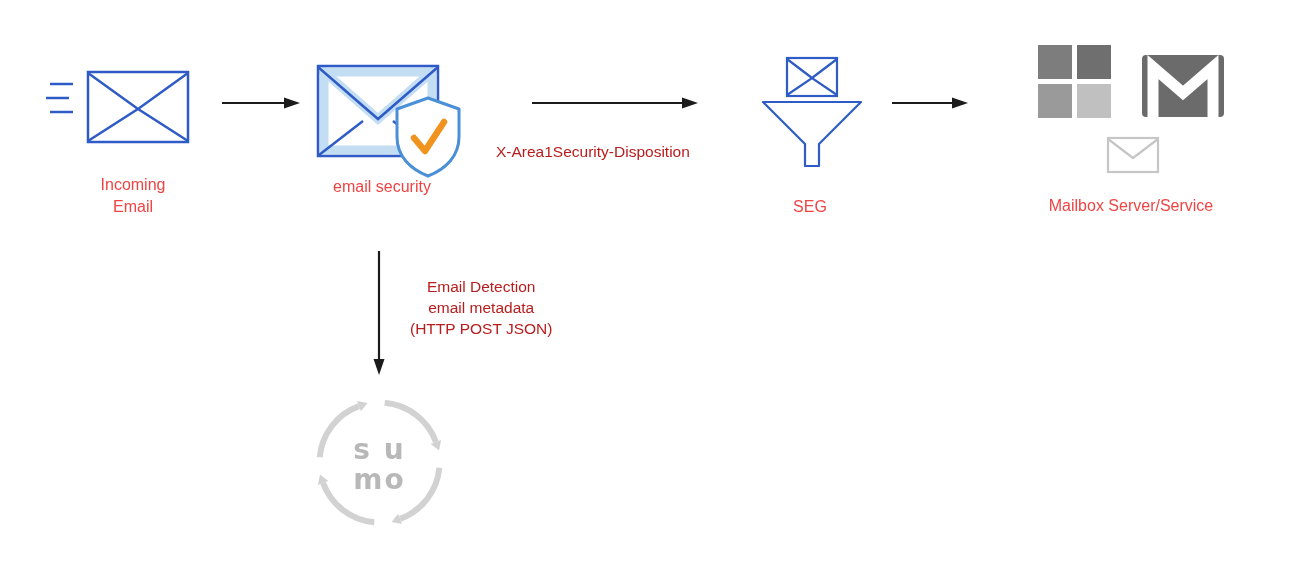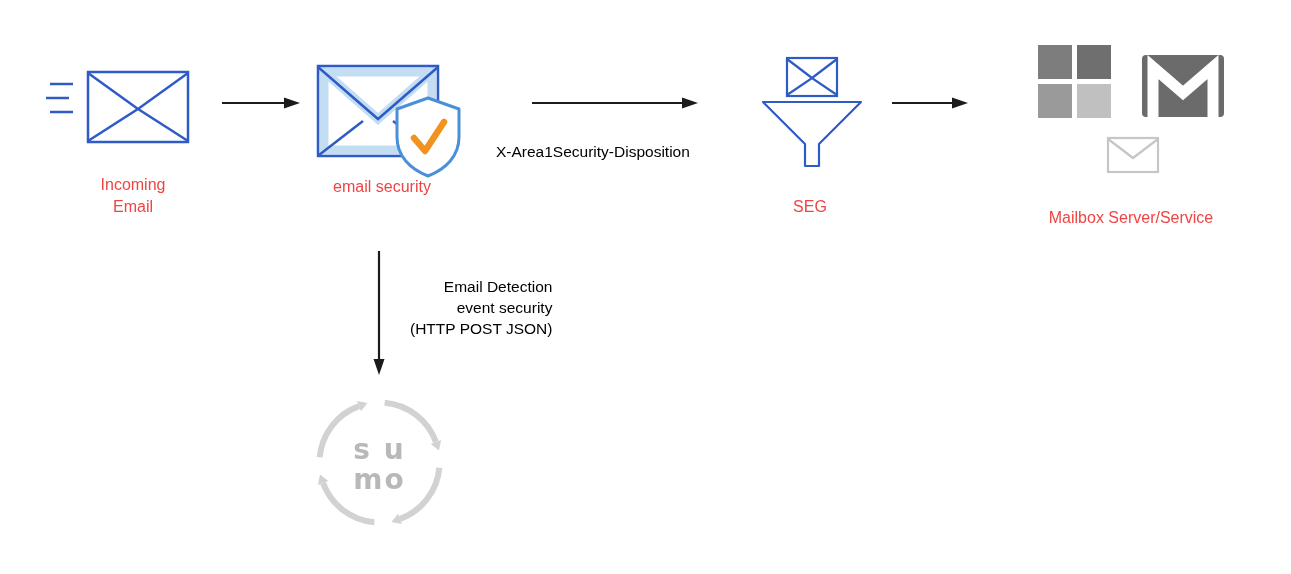--- a/index.html
+++ b/index.html
@@ -1,20 +1,20 @@
 <!DOCTYPE html>
 <html><head>
 <meta charset="utf-8">
 <style>
   html,body{margin:0;padding:0;background:#ffffff;}
   body{font-family:"Liberation Sans", sans-serif;}
   .canvas{position:relative;width:1291px;height:574px;background:#ffffff;overflow:hidden;}
   .abs{position:absolute;}
   .label{color:#ef4444;font-size:16px;line-height:22px;text-align:center;}
-  .note{color:#000000;font-size:15.5px;line-height:21px;text-align:right;white-space:nowrap;}
+  .note{color:#b91c1c;font-size:15.5px;line-height:21px;text-align:center;white-space:nowrap;}
   svg{display:block;}
 </style>
 </head>
 <body>
 
 <div class="canvas">
 
   <svg class="abs" style="left:46px;top:68px" width="148" height="78" viewBox="0 0 148 78">
     <g stroke="#2f5bc7" stroke-width="2.5" fill="none">
       <line x1="4" y1="16" x2="27" y2="16"></line>
@@ -86,29 +86,29 @@
     <g clip-path="url(#gmclip)">
       <path d="M13,70 L13,14 L43,40 L73,14 L73,70" fill="none" stroke="#ffffff" stroke-width="11"></path>
     </g>
   </svg>
   <svg class="abs" style="left:1106px;top:136px" width="54" height="38" viewBox="0 0 54 38">
     <g stroke="#c6c6c6" stroke-width="2.2" fill="none">
       <rect x="2" y="2" width="50" height="34" fill="#ffffff"></rect>
       <path d="M2,3 L27,22 L52,3"></path>
     </g>
   </svg>
-  <div class="label abs" style="left:1001px;top:207px;width:260px">Mailbox Server/Service</div>
+  <div class="label abs" style="left:1001px;top:195px;width:260px">Mailbox Server/Service</div>
 
   <svg class="abs" style="left:371px;top:250px" width="16" height="126" viewBox="0 0 16 126">
     <line x1="8" y1="1" x2="8" y2="110" stroke="#1b1b1b" stroke-width="2.2"></line>
     <polygon points="8,125 2.5,109 13.5,109" fill="#1b1b1b"></polygon>
   </svg>
   <div class="note abs" style="left:410px;top:276px">
     <div>Email Detection</div>
-    <div>event security</div>
+    <div>email metadata</div>
     <div>(HTTP POST JSON)</div>
   </div>
 
   <svg class="abs" style="left:312px;top:395px" width="135" height="135" viewBox="0 0 135 135">
     <g id="sl-seg">
       <path d="M72.7,7.7 A60,60 0 0 1 123.9,47.0" stroke="#d2d2d2" stroke-width="6" fill="none"></path>
       <polygon points="127.0,55.5 118.7,48.9 129.1,45.1" fill="#d2d2d2"></polygon>
     </g>
     <use href="#sl-seg" transform="rotate(90 67.5 67.5)"></use>
     <use href="#sl-seg" transform="rotate(180 67.5 67.5)"></use>

